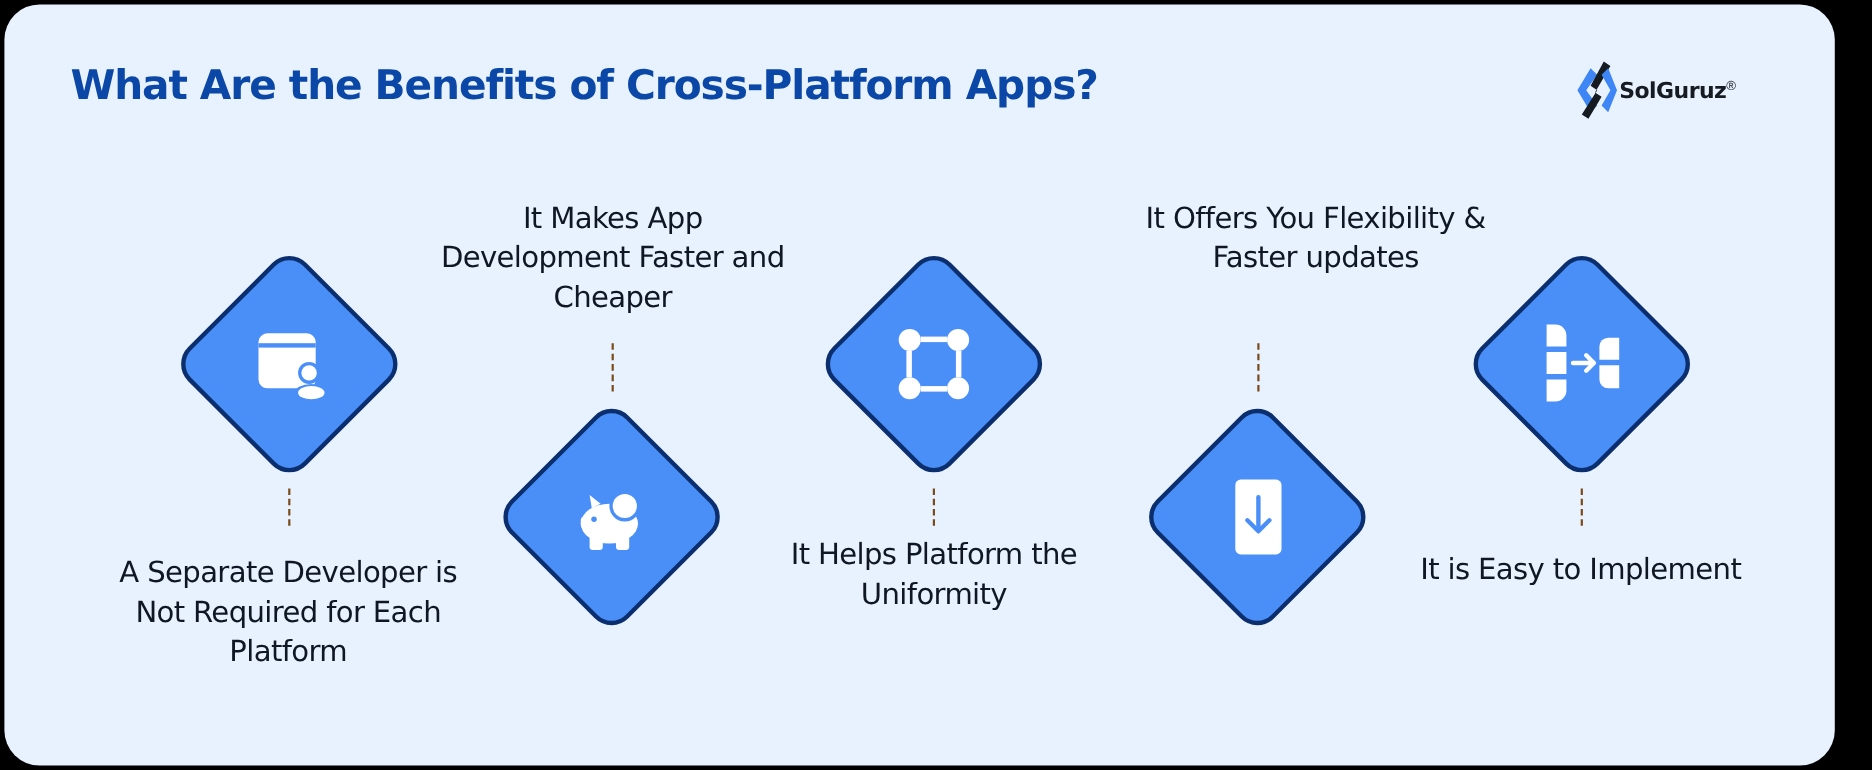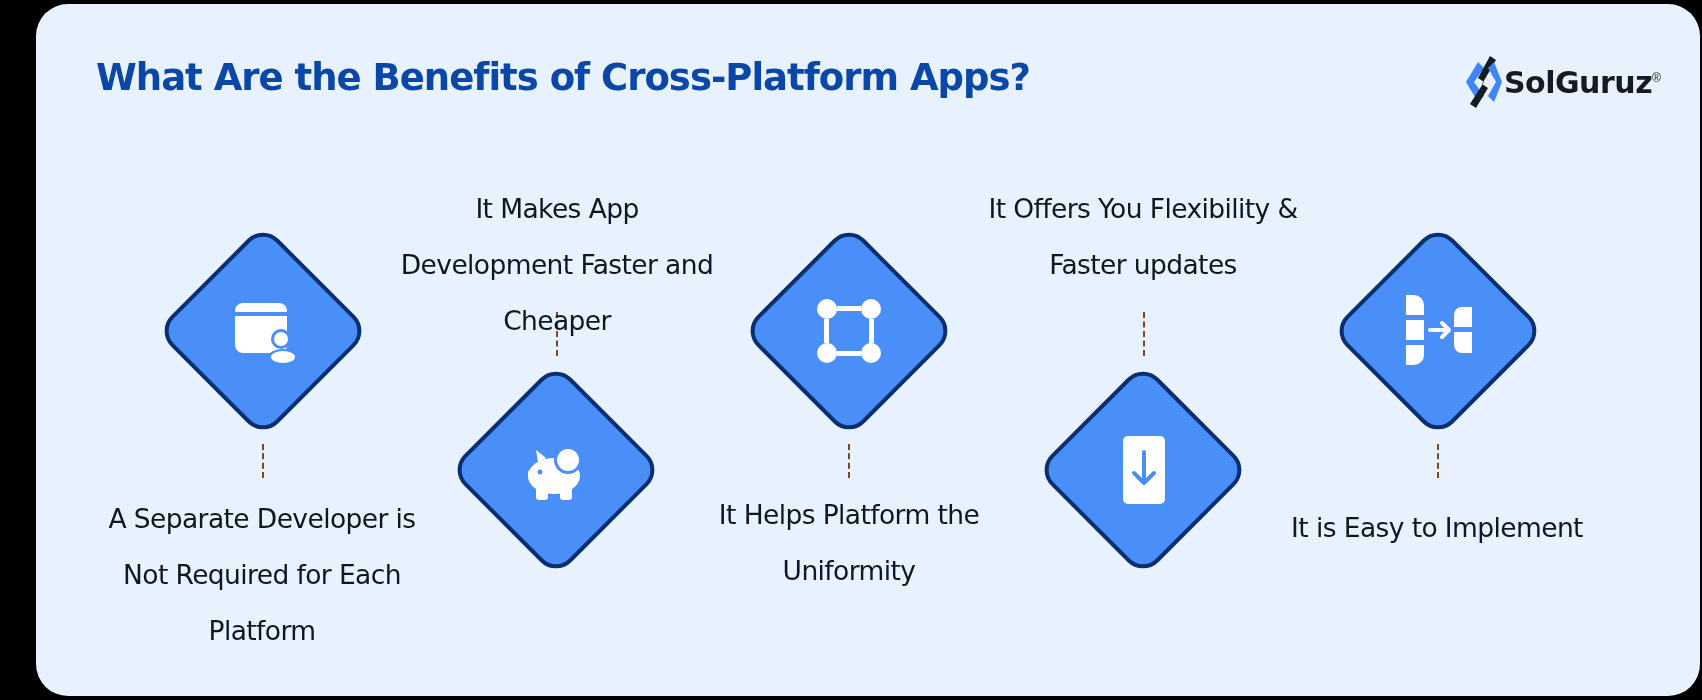--- a/index.html
+++ b/index.html
@@ -2,46 +2,46 @@
 <html><head>
 <meta charset="utf-8">
 <style>
   html, body { margin:0; padding:0; }
   body {
     width:1702px; height:700px; background:#000; position:relative; overflow:hidden;
     font-family:"Liberation Sans", sans-serif;
   }
   .card {
     position:absolute; left:4px; top:4px; width:1664px; height:692px;
-    background:#e8f2fe; border-radius:32px;margin-left:32px;
+    background:#e8f2fe; border-radius:32px;
   }
   .title {
     position:absolute; left:60px; top:52px; margin:0;
     font-family:"DejaVu Sans", sans-serif; font-weight:bold;
     font-size:37px; color:#0a47a6; letter-spacing:-1px; white-space:nowrap;
   }
   .logo { position:absolute; left:1428px; top:48px; height:60px; display:flex; align-items:center; }
   .logo-text {
-    font-family:"DejaVu Sans", sans-serif; font-weight:bold; font-size:30px;
+    font-family:"DejaVu Sans", sans-serif; font-weight:bold; font-size:20px;
     color:#161b22; letter-spacing:-0.5px; margin-left:2px;
   }
   .logo-reg { font-size:12px; vertical-align:top; position:relative; top:-4px; color:#161b22; }
 
   .diamond {
     position:absolute; width:152px; height:152px;
     background:#4a8ff8; border:4px solid #0b2f6e; border-radius:22px;
     transform:rotate(45deg); box-sizing:border-box;
   }
   .icon {
     position:absolute; width:80px; height:80px;
     display:flex; align-items:center; justify-content:center;
   }
   .label {
     position:absolute; width:340px; text-align:center;
-    font-family:"DejaVu Sans", sans-serif; font-size:26.5px; line-height:56px;
+    font-family:"DejaVu Sans", sans-serif; font-size:26.5px; line-height:36px;
     color:#0f1723; letter-spacing:-0.6px;
   }
   .dash {
     position:absolute; width:0; border-left:2px dashed #7a4a1a;
   }
 </style>
 </head>
 <body>
 
 <div class="card">
@@ -63,21 +63,21 @@
   <svg width="80" height="80" viewBox="0 0 80 80">
     <rect x="12" y="12" width="52" height="50" rx="8" fill="#fff"></rect>
     <rect x="12" y="21" width="52" height="4" fill="#4a8ff8"></rect>
     <circle cx="58" cy="48" r="10" fill="#4a8ff8"></circle>
     <circle cx="58" cy="48" r="7" fill="#fff"></circle>
     <ellipse cx="60" cy="66" rx="15" ry="8" fill="#4a8ff8"></ellipse>
     <ellipse cx="60" cy="66" rx="12" ry="6" fill="#fff"></ellipse>
   </svg>
 </div>
 <div class="dash" style="left:262px; top:444px; height:34px;"></div>
-<div class="label" style="left:92px; top:491px;">A Separate Developer is Not Required for Each Platform</div>
+<div class="label" style="left:92px; top:503px;">A Separate Developer is Not Required for Each Platform</div>
 
 <div class="diamond" style="left:480px; top:394px;"></div>
 <div class="icon" style="left:516px; top:430px;">
   <svg width="80" height="80" viewBox="0 0 80 80">
     <polygon points="20,20 30,28 22,32" fill="#fff"></polygon>
     <ellipse cx="38" cy="46" rx="26" ry="18" fill="#fff"></ellipse>
     <rect x="12" y="40" width="10" height="10" rx="3" fill="#fff"></rect>
     <rect x="20" y="56" width="12" height="14" rx="3" fill="#fff"></rect>
     <rect x="44" y="56" width="12" height="14" rx="3" fill="#fff"></rect>
     <circle cx="52" cy="30" r="14" fill="#4a8ff8"></circle>
@@ -106,21 +106,21 @@
 
 <div class="diamond" style="left:1067px; top:394px;"></div>
 <div class="icon" style="left:1103px; top:430px;">
   <svg width="80" height="80" viewBox="0 0 80 80">
     <rect x="20" y="6" width="42" height="68" rx="5" fill="#fff"></rect>
     <line x1="41" y1="22" x2="41" y2="52" stroke="#4a8ff8" stroke-width="4" stroke-linecap="round"></line>
     <polyline points="31,43 41,53 51,43" fill="none" stroke="#4a8ff8" stroke-width="4" stroke-linecap="round" stroke-linejoin="round"></polyline>
   </svg>
 </div>
 <div class="dash" style="left:1143px; top:312px; height:44px;"></div>
-<div class="label" style="left:973px; top:181px;">It Offers You Flexibility &amp; Faster updates</div>
+<div class="label" style="left:1026px; top:181px;">It Offers You Flexibility &amp; Faster updates</div>
 
 <div class="diamond" style="left:1362px; top:255px;"></div>
 <div class="icon" style="left:1398px; top:291px;">
   <svg width="80" height="80" viewBox="0 0 80 80">
     <path d="M8,4 H16 A10,10 0 0 1 26,14 V24 H8 Z" fill="#fff"></path>
     <rect x="8" y="29" width="18" height="20" fill="#fff"></rect>
     <path d="M8,54 H26 V64 A10,10 0 0 1 16,74 H8 Z" fill="#fff"></path>
     <line x1="32" y1="39" x2="50" y2="39" stroke="#fff" stroke-width="4" stroke-linecap="round"></line>
     <polyline points="44,32 51,39 44,46" fill="none" stroke="#fff" stroke-width="4" stroke-linecap="round" stroke-linejoin="round"></polyline>
     <path d="M64,16 H74 V36 H56 V24 A8,8 0 0 1 64,16 Z" fill="#fff"></path>

